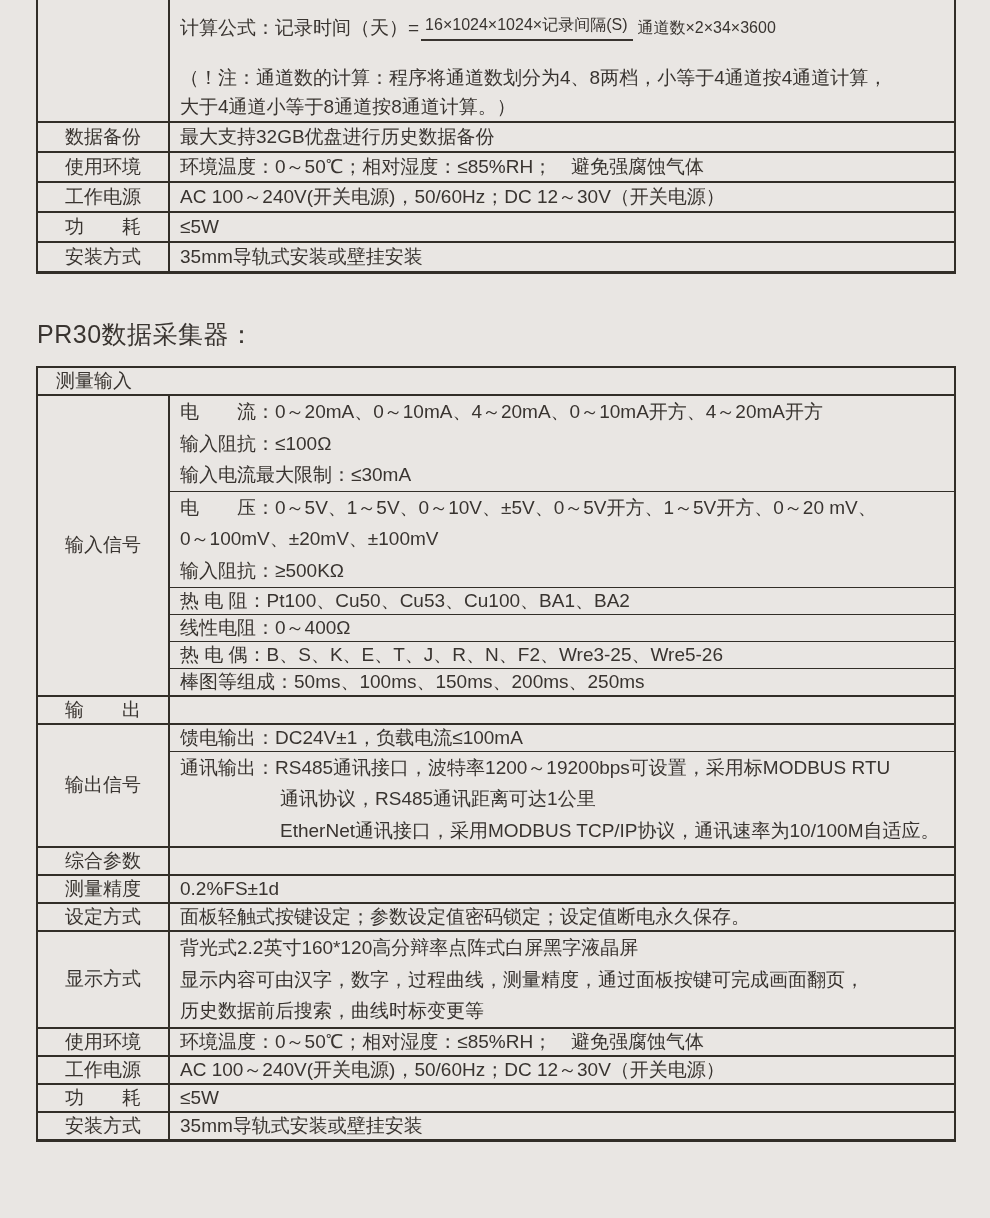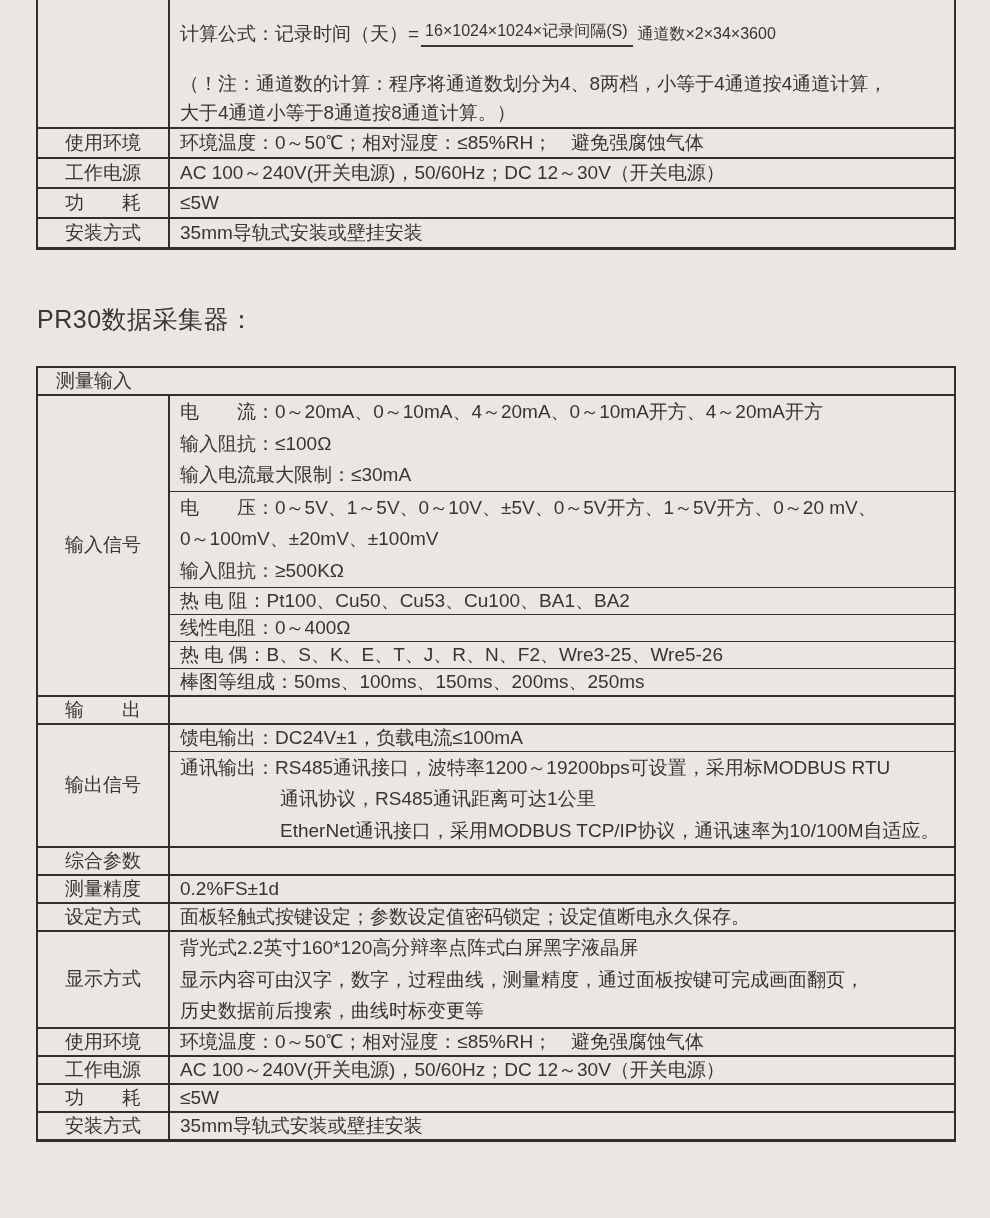--- a/index.html
+++ b/index.html
@@ -33,28 +33,28 @@
   tr.sub > td { border-top-width:1px; }
 
   td.lbl { text-align:center; }
   td.val { padding:0 6px 0 10px; }
   td.full { padding-left:18px; }
   td.h3 { height:96px; }
   .line { line-height:31.5px; }
   .indent { padding-left:100px; }
 
   .formula-cell { height:121px; vertical-align:top; }
-  .formula-line { display:flex; align-items:center; margin-top:10px; height:48px; }
+  .formula-line { display:flex; align-items:center; margin-top:4px; height:48px; }
   .frac { display:inline-flex; flex-direction:row; margin-left:2px; }
   .num { font-size:16px; padding:0 6px 3px 4px; border-bottom:2px solid var(--tc,#393430); }
   .den { font-size:16px; padding:3px 6px 0 4px; }
   .note { margin-top:11px; line-height:29px; }
 
   .title {
-    position:absolute; left:37px; top:303px;
+    position:absolute; left:37px; top:318px;
     font-size:25px; letter-spacing:0.5px;
   }
 </style>
 </head>
 <body>
 
 <div class="page">
 
   <table class="spec-table" id="t-top">
     <colgroup>
@@ -70,20 +70,24 @@
             <span class="frac">
               <span class="num">16×1024×1024×记录间隔(S)</span>
               <span class="den">通道数×2×34×3600</span>
             </span>
           </div>
           <div class="note">
             <div>（！注：通道数的计算：程序将通道数划分为4、8两档，小等于4通道按4通道计算，</div>
             <div>大于4通道小等于8通道按8通道计算。）</div>
           </div>
         </td>
+      </tr>
+      <tr>
+        <td class="lbl">数据备份</td>
+        <td class="val">最大支持32GB优盘进行历史数据备份</td>
       </tr>
       <tr>
         <td class="lbl">使用环境</td>
         <td class="val">环境温度：0～50℃；相对湿度：≤85%RH；　避免强腐蚀气体</td>
       </tr>
       <tr>
         <td class="lbl">工作电源</td>
         <td class="val">AC 100～240V(开关电源)，50/60Hz；DC 12～30V（开关电源）</td>
       </tr>
       <tr>

